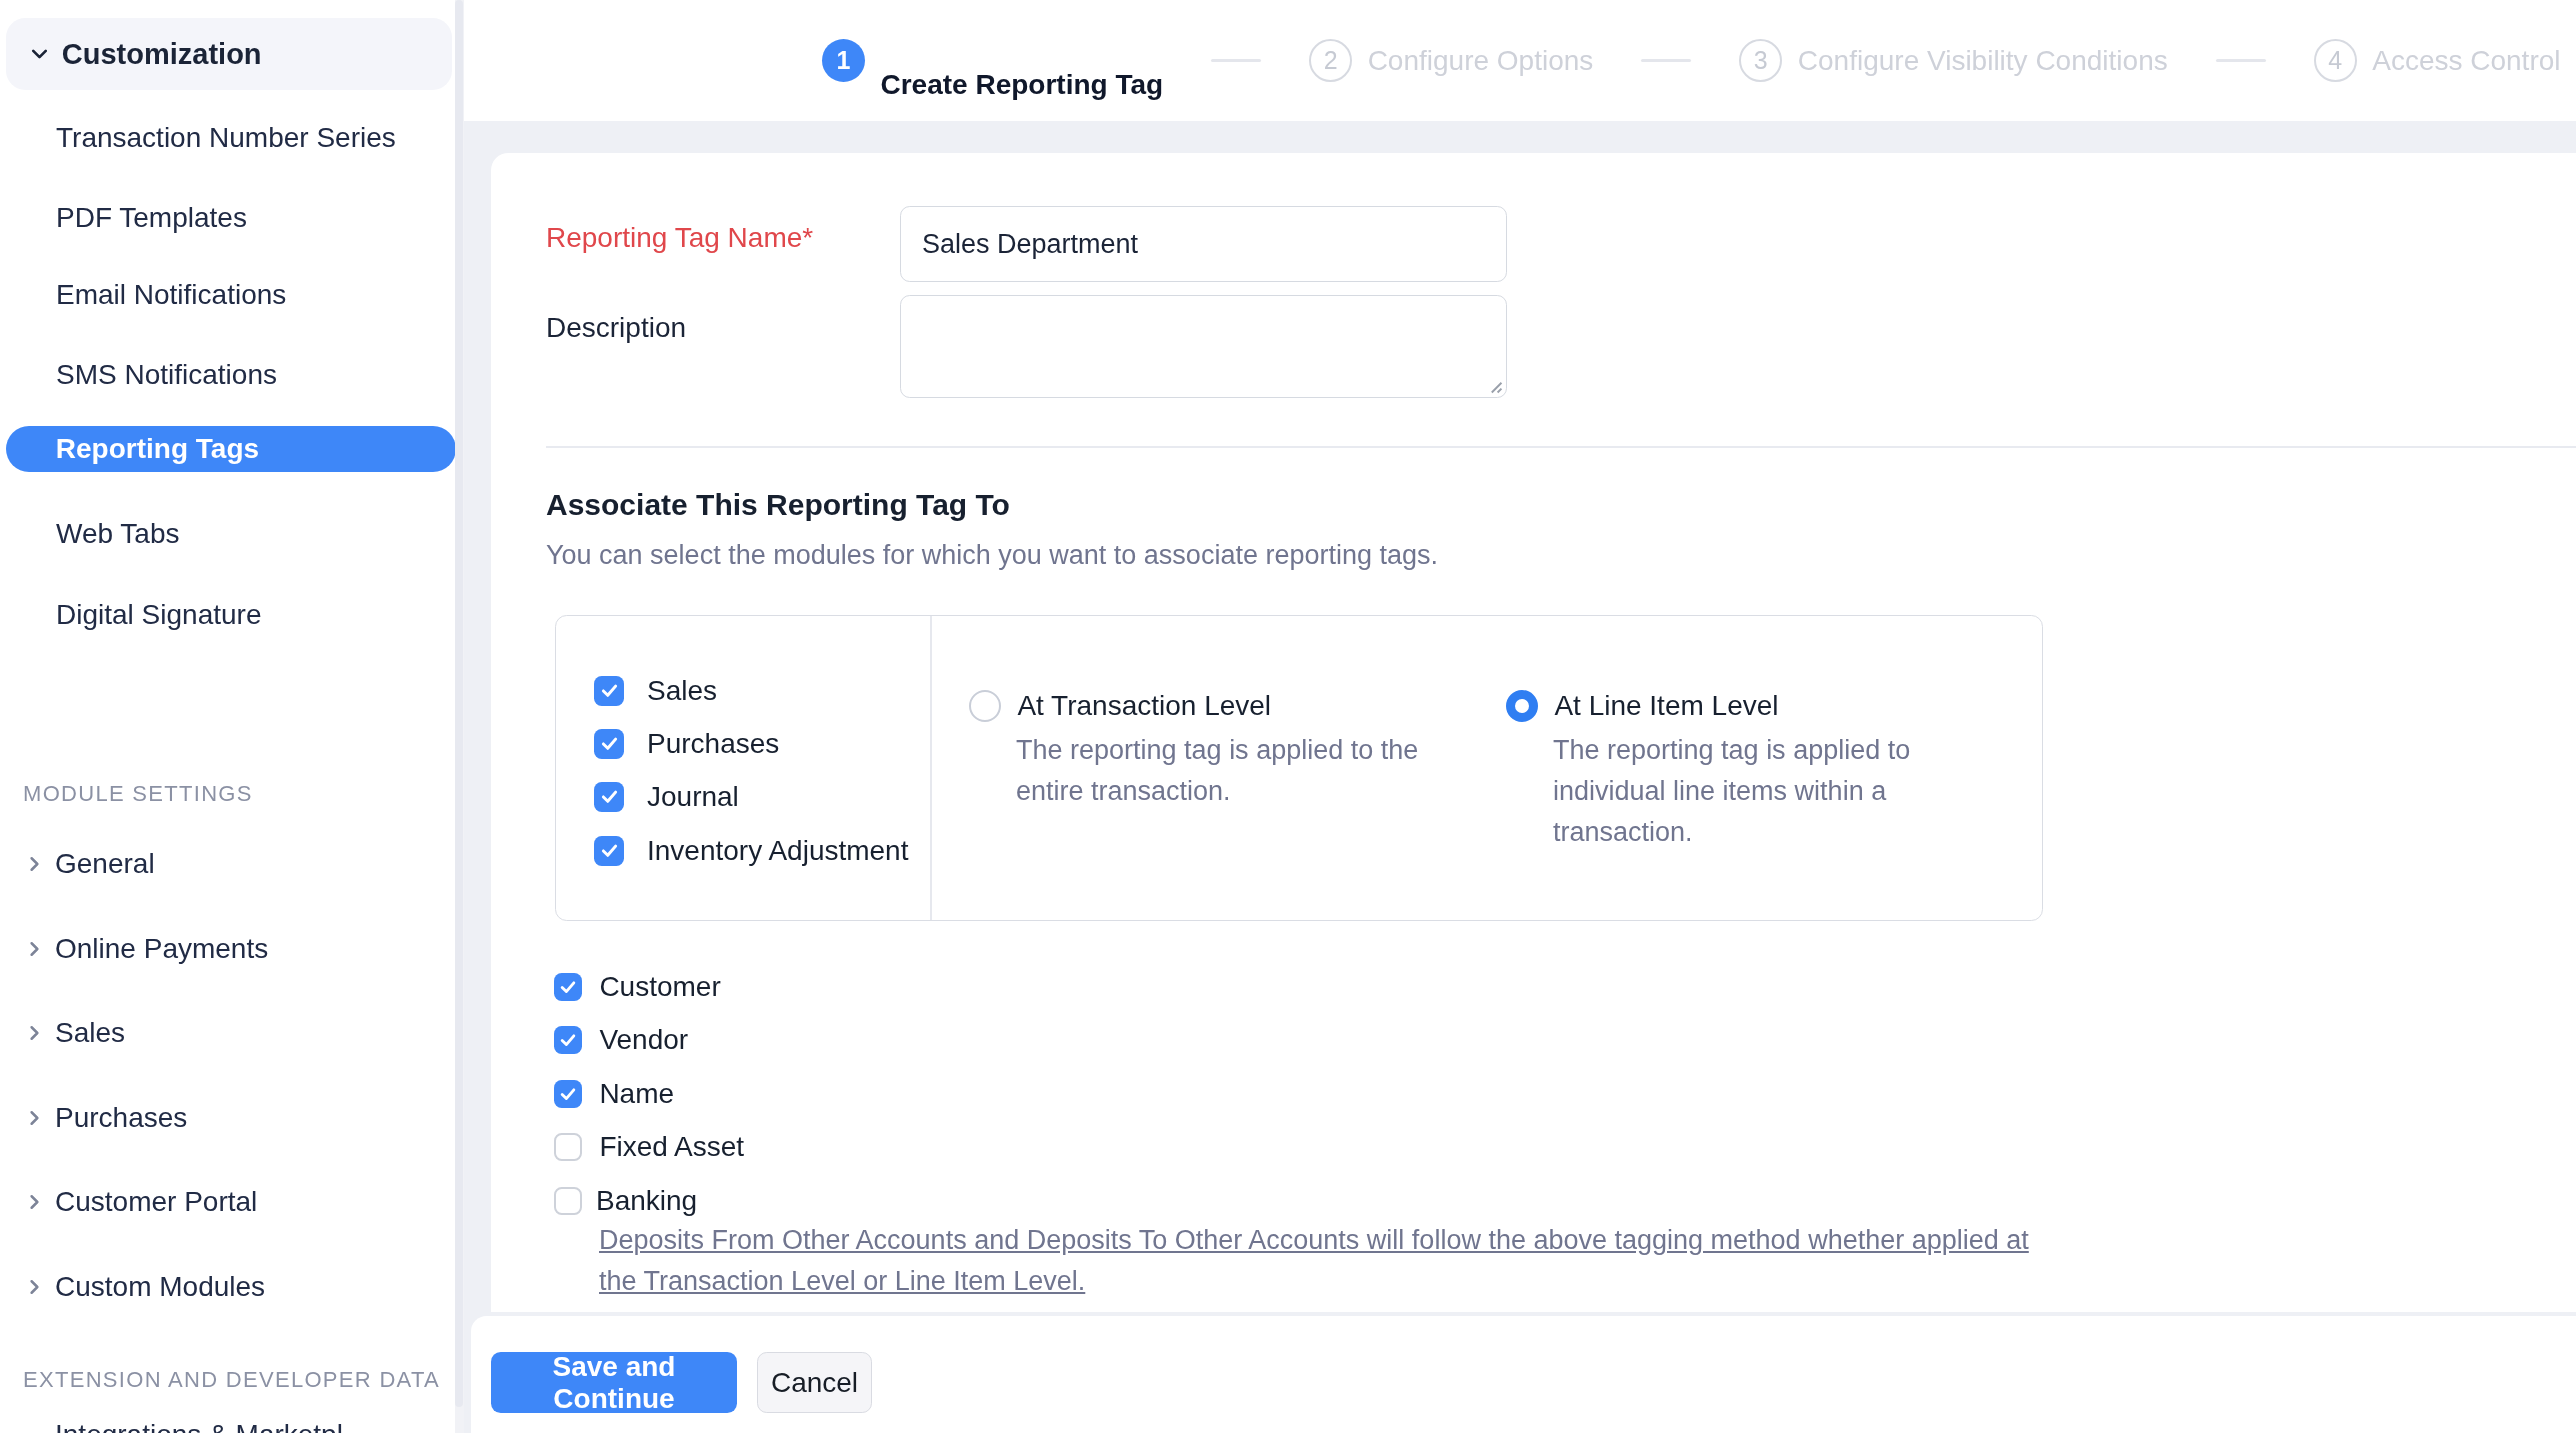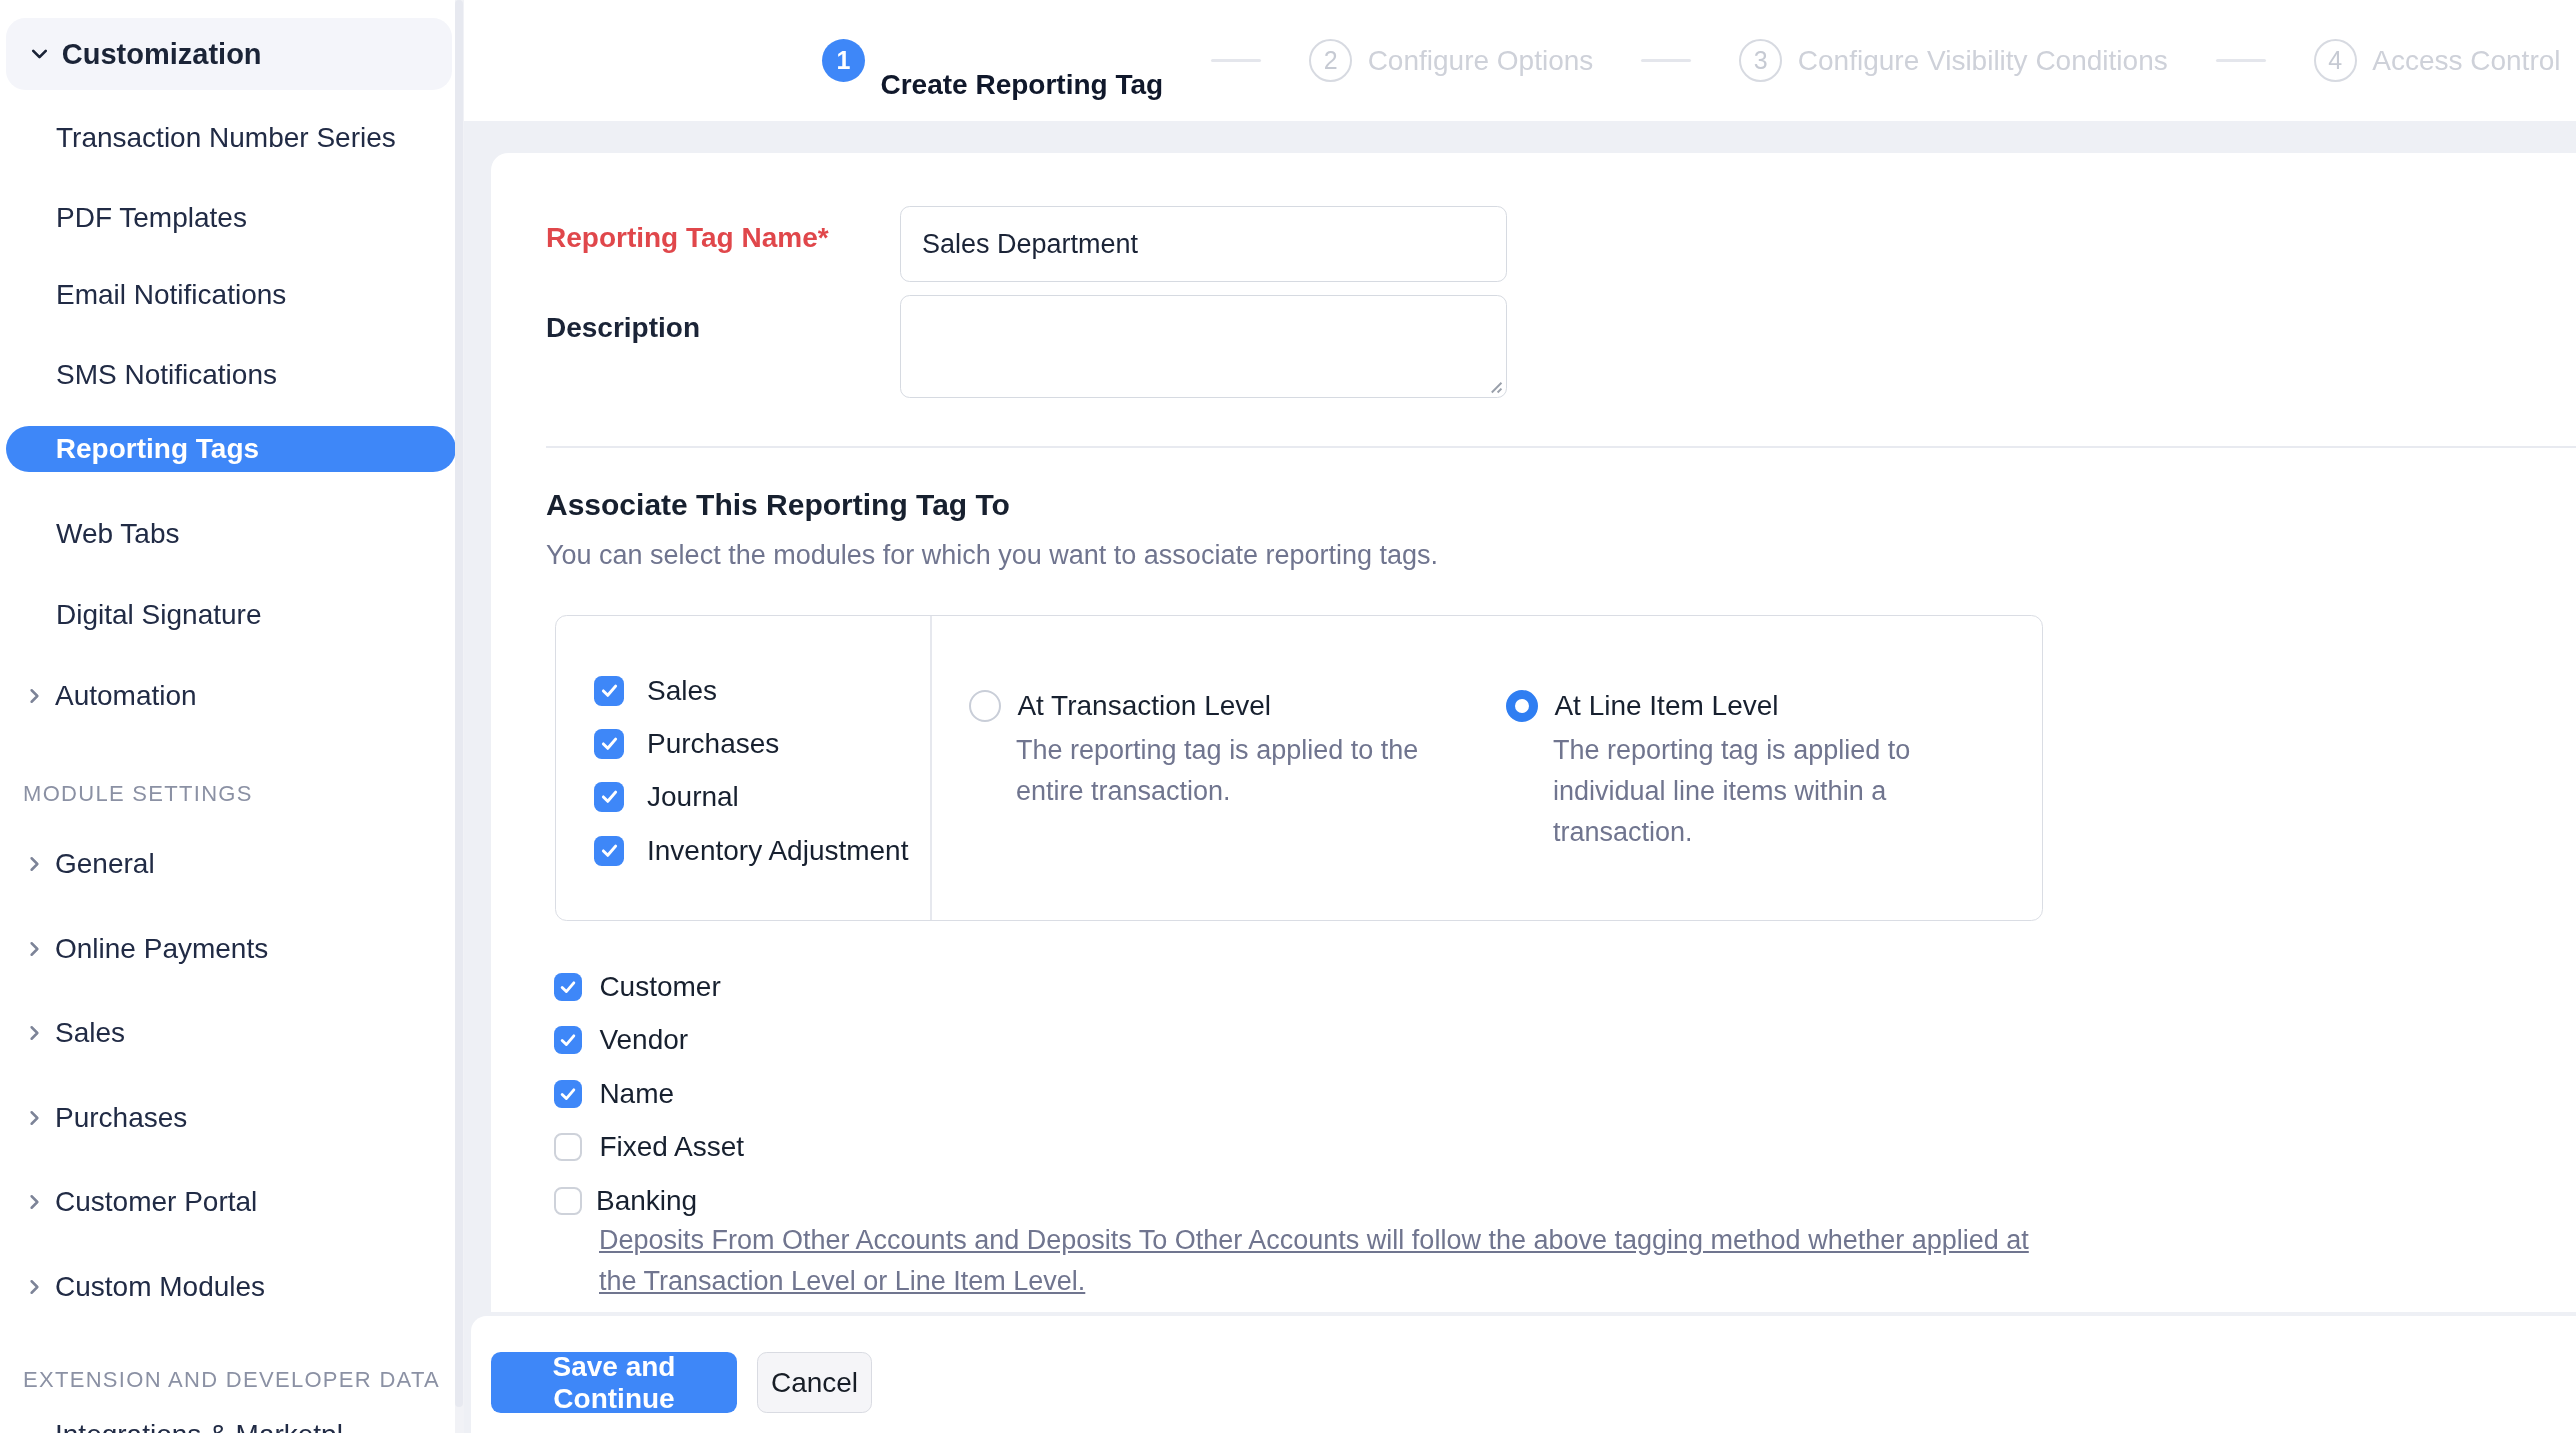--- a/index.html
+++ b/index.html
@@ -63,21 +63,21 @@
   .step.inactive .scircle { background:#ffffff; border:2.9px solid #d7dae1; color:#c6cad3; }
   .slabel { font-size:28px; white-space:nowrap; }
   .step.active .slabel { font-weight:700; color:#10182b;margin-top:48px; }
   .step.inactive .slabel { color:#ced1d9; }
   .dash { width:50px; height:3.9px; border-radius:1.9px; background:#e4e6ec; margin:0 48px; flex:0 0 auto; }
   
   .card {
     position:absolute; left:491px; top:153px; right:0; height:1159px;
     background:#ffffff; border-radius:17.4px 0 0 0;
   }
-  .field-label { position:absolute; left:55px; height:43px; line-height:43px; font-size:28px; color:#1b2437;font-weight:bold; }
+  .field-label { position:absolute; left:55px; height:43px; line-height:43px; font-size:28px; color:#1b2437; }
   .req { color:#e0474b; }
   .text-input {
     position:absolute; left:409px; top:53px; width:607px; height:76px;
     border:1.9px solid #d6dae1; border-radius:9.7px; padding:0 21px;
     font-family:"Liberation Sans",sans-serif; font-size:27px; color:#1b2437; outline:none; background:#fff;
   }
   .desc-area {
     position:absolute; left:409px; top:142px; width:607px; height:103px;
     border:1.9px solid #d6dae1; border-radius:9.7px; padding:13.5px 19.3px;
     font-family:"Liberation Sans",sans-serif; font-size:27px; color:#1b2437;
@@ -139,28 +139,20 @@
   <div class="side-item" style="top:273px">Email Notifications</div>
   <div class="side-item" style="top:353px">SMS Notifications</div>
 
   <div class="side-pill">
     <span>Reporting Tags</span>
   </div>
 
   <div class="side-item" style="top:512px">Web Tabs</div>
   <div class="side-item" style="top:593px">Digital Signature</div>
 
-  <div class="side-group" style="top:674px">
-    <span class="chev">
-      <svg width="23" height="23" viewBox="0 0 24 24" fill="none" stroke="#7d8498" stroke-width="2.6" stroke-linecap="round" stroke-linejoin="round">
-          <polyline points="9 6 15 12 9 18"></polyline>
-        </svg>
-    </span>
-    <span class="glabel">Automation</span>
-  </div>
 
   <div class="side-section" style="top:777px">MODULE SETTINGS</div>
 
   <div class="side-group" style="top:842px">
     <span class="chev">
       <svg width="23" height="23" viewBox="0 0 24 24" fill="none" stroke="#7d8498" stroke-width="2.6" stroke-linecap="round" stroke-linejoin="round">
           <polyline points="9 6 15 12 9 18"></polyline>
         </svg>
     </span>
     <span class="glabel">General</span>

